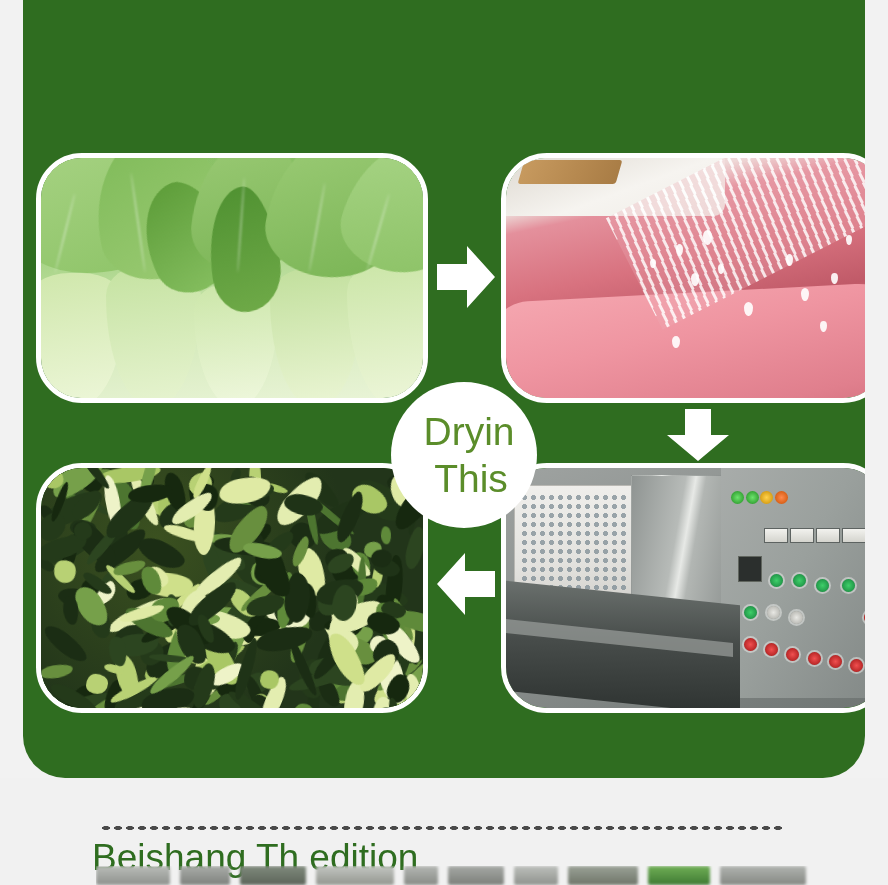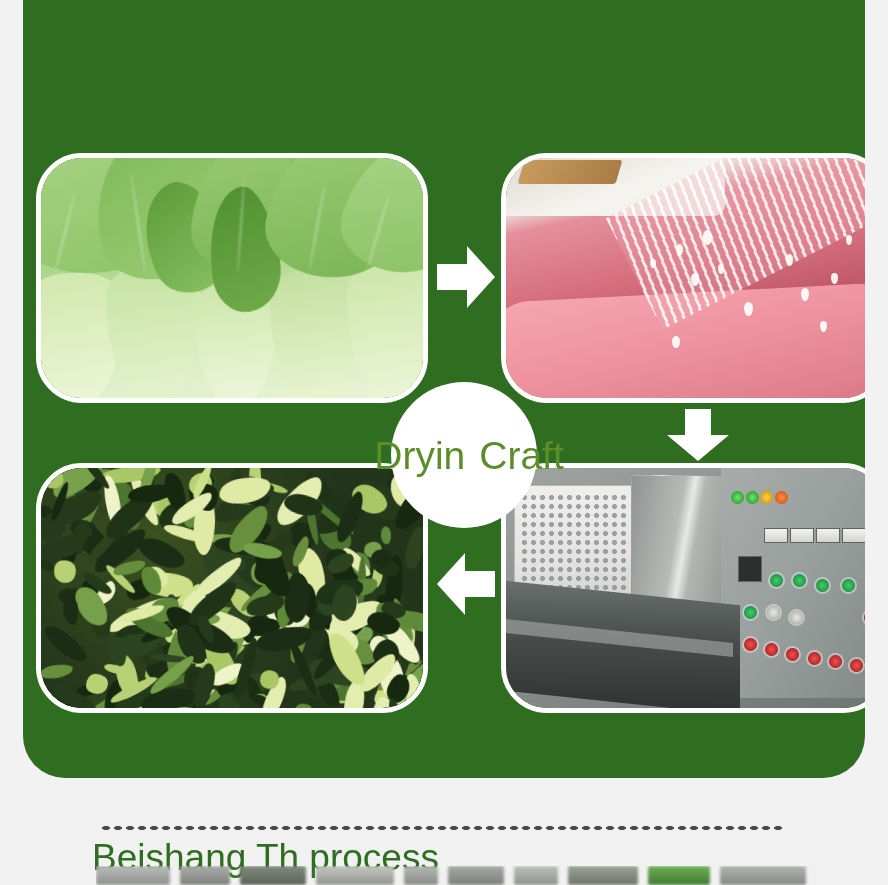--- a/index.html
+++ b/index.html
@@ -221,21 +221,21 @@
     border-radius: 50%;
     background: #ffffff;
   }
   .circle-text {
     position: absolute;
     left: 368px;
     top: 398px;
     width: 146px;
     height: 146px;
     display: flex;
-    flex-direction: row;
+    flex-direction: column;
     align-items: center;
     justify-content: center;
     color: #5b8d2a;
     font-size: 39px;
     line-height: 47px;
     white-space: nowrap;
     pointer-events: none;
   }
   .circle-text .l1 { margin-left: 10px; }
   .circle-text .l2 { margin-left: 14px; }
@@ -684,28 +684,28 @@
 
     <div class="arrow" id="arrow-left">
       <svg viewBox="0 0 62 70" width="62" height="70" aria-hidden="true">
         <polygon points="60,22 30,22 30,4 2,35 30,66 30,48 60,48" fill="#ffffff"></polygon>
       </svg>
     </div>
 
     <div class="center-circle"></div>
     <div class="circle-text">
       <span class="l1">Dryin</span>
-      <span class="l2">Craft</span>
+      <span class="l2">This</span>
     </div>
 
   </div>
 
   <div class="bottom-band">
     <div class="dotted-rule"></div>
-    <div class="brand-title">Beishang Th process</div>
+    <div class="brand-title">Beishang Th edition</div>
   </div>
 
   <div class="thumb-strip">
     <div class="thumb" style="width:74px;background:linear-gradient(#b9bcb8,#8e918d);"></div>
     <div class="thumb" style="width:50px;background:linear-gradient(#a9aca8,#7e817d);"></div>
     <div class="thumb" style="width:66px;background:linear-gradient(#7f8a7c,#5c6459);"></div>
     <div class="thumb" style="width:78px;background:linear-gradient(#c2c5c1,#93968f);"></div>
     <div class="thumb" style="width:34px;background:linear-gradient(#b3b6b2,#888b86);"></div>
     <div class="thumb" style="width:56px;background:linear-gradient(#a5a8a4,#7c7f7a);"></div>
     <div class="thumb" style="width:44px;background:linear-gradient(#bcbfbb,#8f928d);"></div>

